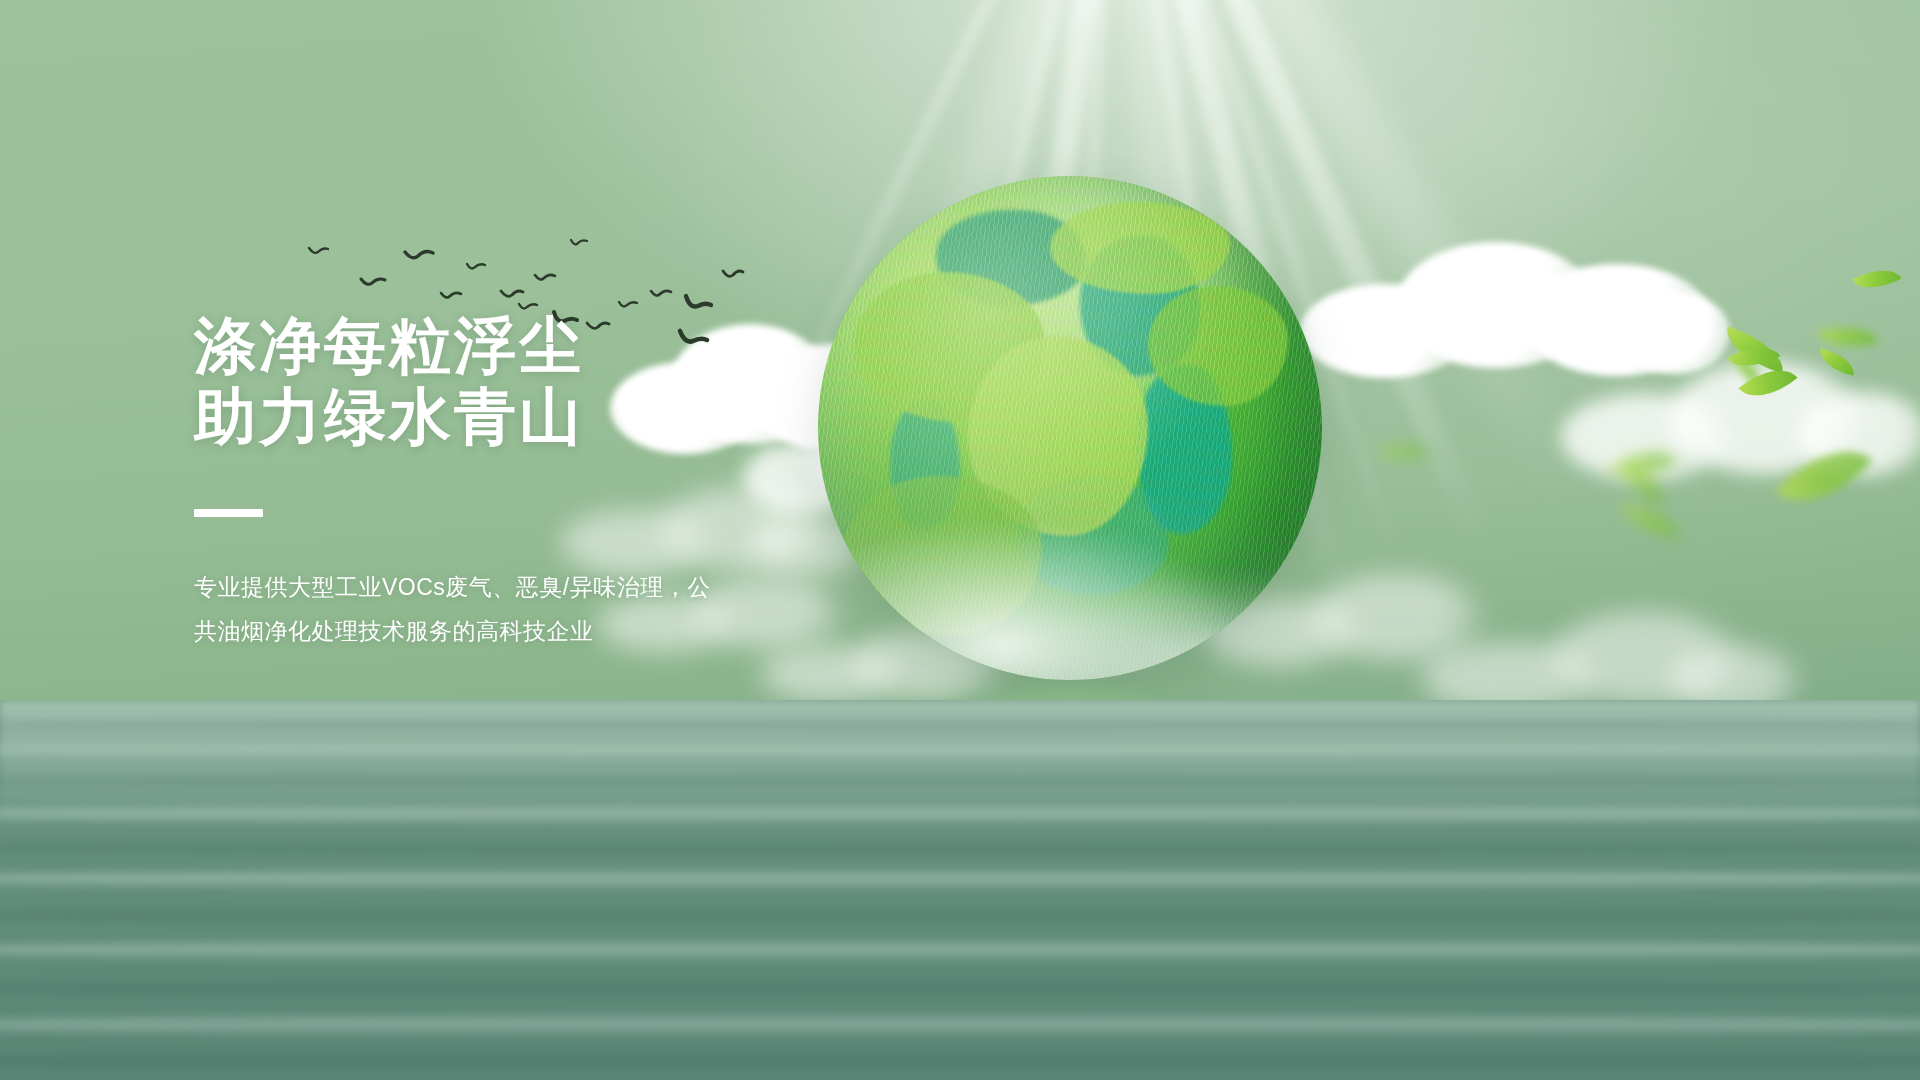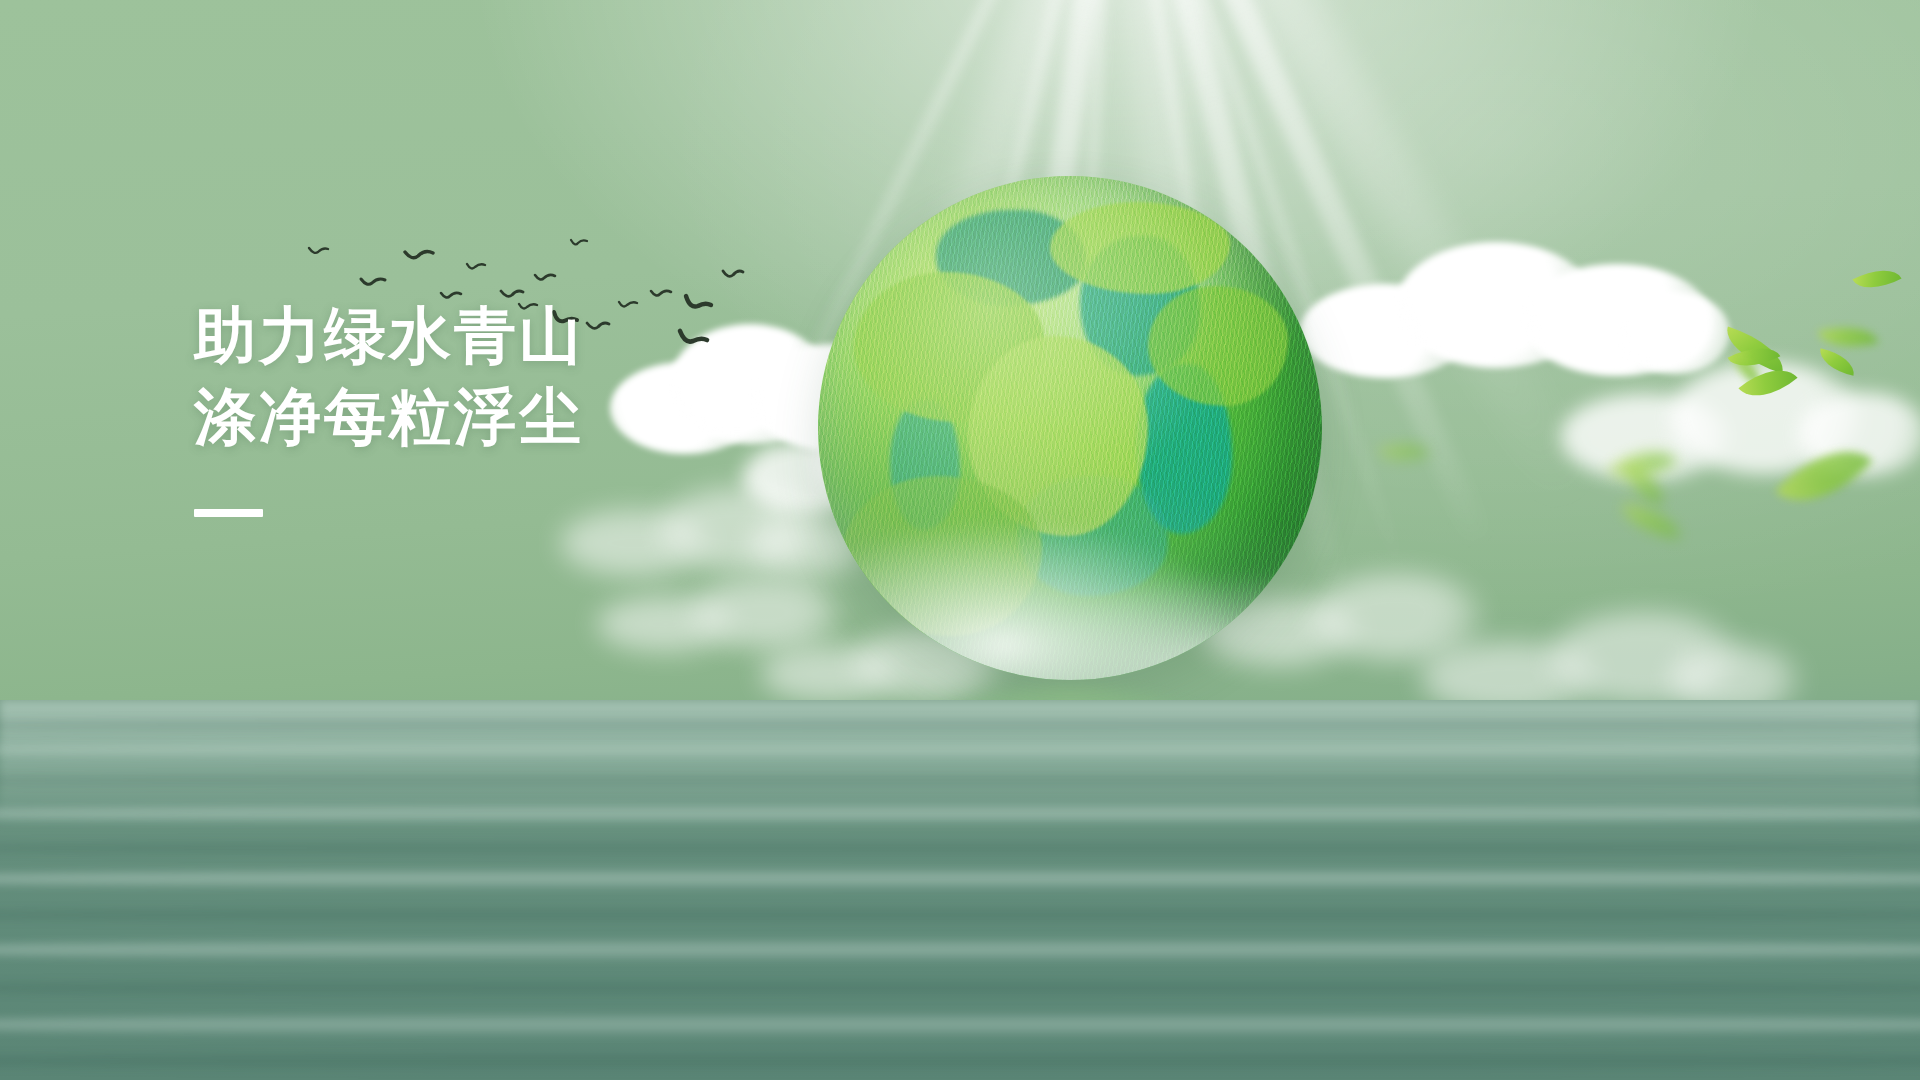--- a/index.html
+++ b/index.html
@@ -338,18 +338,19 @@
   <div class="leaf" style="left:1730px;top:346px;width:48px;height:22px;transform:rotate(-26deg);"></div>
   <div class="leaf blur" style="left:1728px;top:360px;width:38px;height:18px;transform:rotate(32deg);"></div>
   <div class="leaf" style="left:1742px;top:368px;width:52px;height:30px;transform:rotate(-40deg);"></div>
   <div class="leaf blur2" style="left:1612px;top:448px;width:62px;height:34px;transform:rotate(-34deg);"></div>
   <div class="leaf blur2" style="left:1622px;top:472px;width:46px;height:26px;transform:rotate(24deg);"></div>
   <div class="leaf blur" style="left:1780px;top:450px;width:88px;height:52px;transform:rotate(-48deg);"></div>
   <div class="leaf blur2" style="left:1620px;top:508px;width:62px;height:26px;transform:rotate(10deg);"></div>
   <div class="leaf blur2" style="left:1380px;top:440px;width:48px;height:24px;transform:rotate(-20deg);opacity:.45;"></div>
 
   <div id="copy">
+    <div class="headline l2">涤净每粒浮尘</div>
     <div class="headline">助力绿水青山</div>
-    <div class="headline l2">涤净每粒浮尘</div>
     <div id="divider"></div>
+    <div id="subcopy">专业提供大型工业VOCs废气、恶臭/异味治理，公共油烟净化处理技术服务的高科技企业</div>
   </div>
 
 </div>
 
 </body></html>

